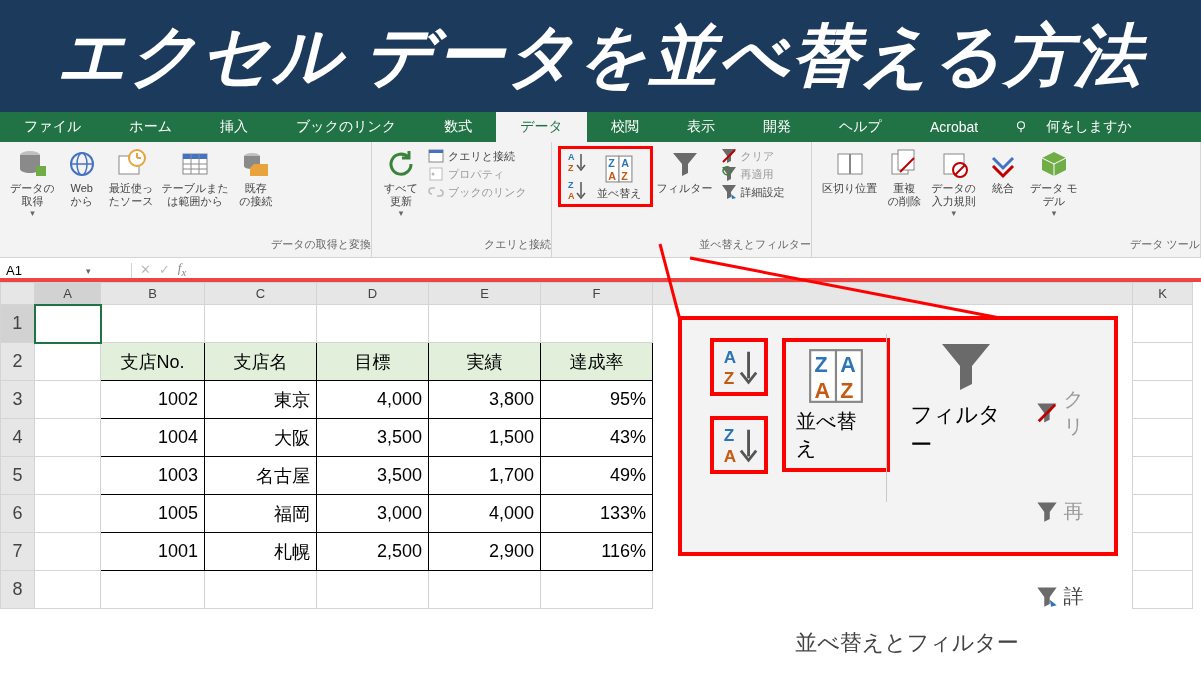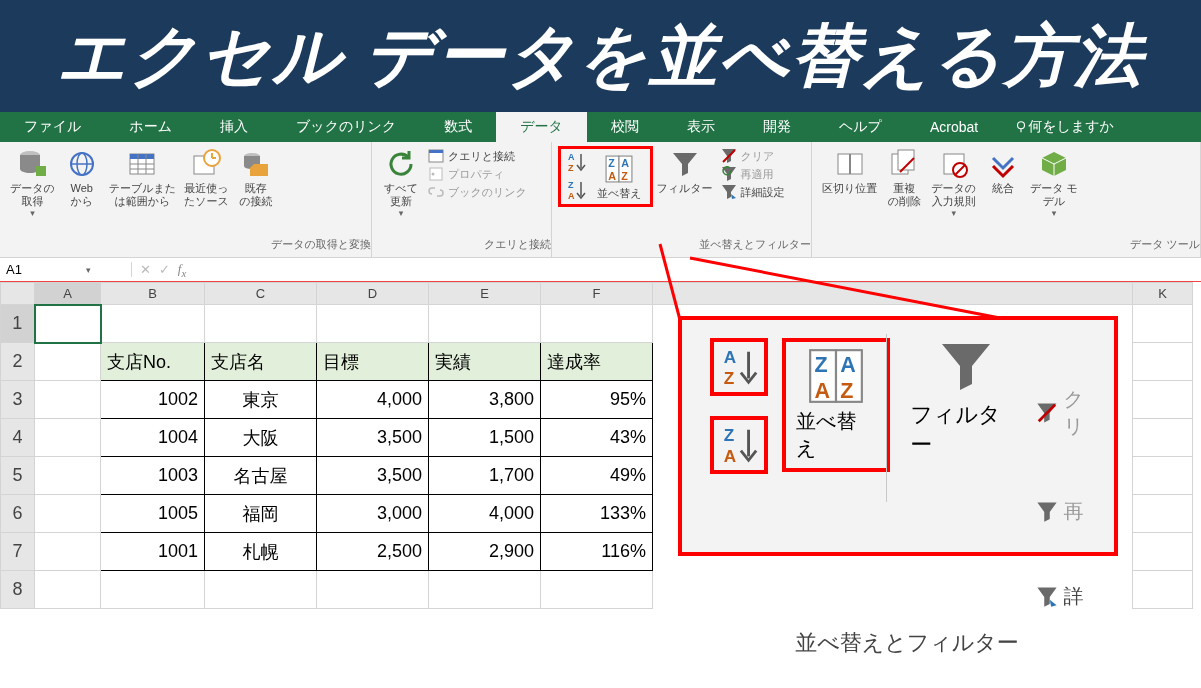--- a/index.html
+++ b/index.html
@@ -6,21 +6,21 @@
   html, body { width: 1201px; height: 688px; font-family: "Meiryo", "Yu Gothic", sans-serif; background: #fff; overflow: hidden; }
 
   
   .banner { background: #1c3a5c; color: #fff; height: 112px; display: flex; align-items: center; justify-content: center; }
   .banner-title { font-size: 68px; font-weight: 900; letter-spacing: 2px; font-style: italic; }
 
   
   .tabs-row { background: #217346; height: 30px; display: flex; align-items: stretch; color: #fff; font-size: 14px; }
   .tab { padding: 0 24px; display: flex; align-items: center; cursor: pointer; }
   .tab.active { background: #f3f3f3; color: #217346; }
-  .tellme { display: flex; align-items: center; gap: 0; padding: 0 12px; }
+  .tellme { display: flex; align-items: center; gap: 18px; padding: 0 12px; }
   .bulb { width: 14px; height: 14px; }
 
   
   .ribbon { background: #f3f3f3; border-bottom: 1px solid #d4d4d4; height: 116px; display: flex; }
   .group { border-right: 1px solid #d4d4d4; display: flex; flex-direction: column; }
   .group-body { flex: 1; display: flex; align-items: flex-start; padding: 4px 6px 0 6px; }
   .group-label { height: 20px; font-size: 11px; color: #666; text-align: right; padding-bottom: 2px; }
   .vbtn { display: flex; flex-direction: column; align-items: center; justify-content: flex-start; width: auto; min-width: 46px; padding: 2px 4px; cursor: pointer; font-size: 11px; color: #444; text-align: center; }
   .vbtn .ico { width: 32px; height: 32px; margin-bottom: 2px; display:flex; align-items:center; justify-content:center; }
   .vbtn .lbl { line-height: 1.2; white-space: pre-line; }
@@ -28,44 +28,44 @@
   .mini-list { display:flex; flex-direction:column; gap:2px; font-size:11px; color:#444; padding: 2px 4px; }
   .mini-list .row { display:flex; align-items:center; gap:4px; cursor:pointer; }
   .mini-list .ico16 { width:16px; height:16px; display:flex; align-items:center; justify-content:center; }
   .dim { color:#9a9a9a; }
 
   .sort-box { border: 3px solid #ff0000; padding: 2px 4px; display:flex; gap:6px; }
   .sort-mini { display:flex; flex-direction:column; gap:6px; align-items:center; }
   .az-small { width:22px; height:22px; }
 
   
-  .namebox-row { height: 24px; display:flex; align-items:center; border-bottom:1px solid #ef4444; background:#fff; }
+  .namebox-row { height: 24px; display:flex; align-items:flex-end; border-bottom:4px solid #ef4444; background:#fff; }
   .namebox { width: 132px; border-right:1px solid #d4d4d4; display:flex; align-items:center; padding:0 6px; font-size:13px; }
   .namebox input { border:none; width:80px; font-size:13px; outline:none; }
   .fx-area { flex:1; display:flex; align-items:center; gap:8px; padding:0 8px; color:#888; font-size:13px; }
   .fx-area .sym { font-family: serif; font-style: italic; }
 
   
   .grid-wrap { position:relative; }
   table.sheet { border-collapse: collapse; table-layout: fixed; }
   table.sheet th, table.sheet td { border: 1px solid #d4d4d4; }
   table.sheet thead th { background:#e6e6e6; font-weight:normal; font-size:13px; height:22px; color:#444; }
   .rowhdr { background:#e6e6e6; width:34px; text-align:center; font-size:13px; color:#444; }
   table.sheet td { height:38px; font-size:18px; padding:0 6px; }
   .col-A { width:66px; }
   .col-B { width:104px; }
   .col-C { width:112px; }
   .col-D { width:112px; }
   .col-E { width:112px; }
   .col-F { width:112px; }
   .col-K { width:60px; }
 
-  .hdr-cell { background:#e2efda !important; text-align:left; font-weight:normal; }
+  .hdr-cell { background:#e2efda !important; text-align:center; font-weight:normal; }
   .num { text-align:right; }
-  .txt { text-align:center; }
+  .txt { text-align:right; }
   .border-data { border:1px solid #000 !important; }
 
   .sel-A1 { outline:2px solid #217346; outline-offset:-1px; }
   .colhdr-sel { background:#d2d2d2 !important; border-bottom:2px solid #217346 !important; }
   .rowhdr-sel { background:#d2d2d2 !important; border-right:2px solid #217346 !important; }
 
   
   .callout { position:absolute; left:678px; top:316px; width:440px; height:240px; background:#f3f3f3; border:4px solid #ff0000; }
   .callout-inner { position:relative; width:100%; height:100%; padding:18px 10px 10px 28px; }
   .zoom-row { display:flex; align-items:flex-start; gap:14px; }
@@ -167,42 +167,42 @@
               <ellipse cx="16" cy="16" rx="5" ry="11" fill="none" stroke="#4472c4" stroke-width="1.5"></ellipse>
               <line x1="5" y1="16" x2="27" y2="16" stroke="#4472c4" stroke-width="1.5"></line>
             </svg>
           </span>
         <span class="lbl">Web
 から</span>
       </div>
       <div class="vbtn">
         <span class="ico">
             <svg viewBox="0 0 32 32">
+              <rect x="4" y="8" width="20" height="18" fill="#fff" stroke="#888"></rect>
+              <circle cx="22" cy="10" r="8" fill="#fff" stroke="#e8a33d" stroke-width="2"></circle>
+              <line x1="22" y1="10" x2="22" y2="5" stroke="#e8a33d" stroke-width="2"></line>
+              <line x1="22" y1="10" x2="26" y2="10" stroke="#e8a33d" stroke-width="2"></line>
+            </svg>
+          </span>
+        <span class="lbl">最近使っ
+たソース</span>
+      </div>
+      <div class="vbtn">
+        <span class="ico">
+            <svg viewBox="0 0 32 32">
               <rect x="4" y="6" width="24" height="20" fill="#fff" stroke="#888"></rect>
               <rect x="4" y="6" width="24" height="5" fill="#4472c4"></rect>
               <line x1="12" y1="6" x2="12" y2="26" stroke="#888"></line>
               <line x1="20" y1="6" x2="20" y2="26" stroke="#888"></line>
               <line x1="4" y1="16" x2="28" y2="16" stroke="#888"></line>
               <line x1="4" y1="21" x2="28" y2="21" stroke="#888"></line>
             </svg>
           </span>
         <span class="lbl">テーブルまた
 は範囲から</span>
-      </div>
-      <div class="vbtn">
-        <span class="ico">
-            <svg viewBox="0 0 32 32">
-              <rect x="4" y="8" width="20" height="18" fill="#fff" stroke="#888"></rect>
-              <circle cx="22" cy="10" r="8" fill="#fff" stroke="#e8a33d" stroke-width="2"></circle>
-              <line x1="22" y1="10" x2="22" y2="5" stroke="#e8a33d" stroke-width="2"></line>
-              <line x1="22" y1="10" x2="26" y2="10" stroke="#e8a33d" stroke-width="2"></line>
-            </svg>
-          </span>
-        <span class="lbl">最近使っ
-たソース</span>
       </div>
       <div class="vbtn">
         <span class="ico">
             <svg viewBox="0 0 32 32">
               <ellipse cx="12" cy="8" rx="8" ry="3" fill="#bfbfbf"></ellipse>
               <path d="M4 8v10c0 1.7 3.6 3 8 3s8-1.3 8-3V8" fill="#8a8a8a"></path>
               <path d="M14 16h14v12h-18v-8" fill="#e8a33d"></path>
             </svg>
           </span>
         <span class="lbl">既存

